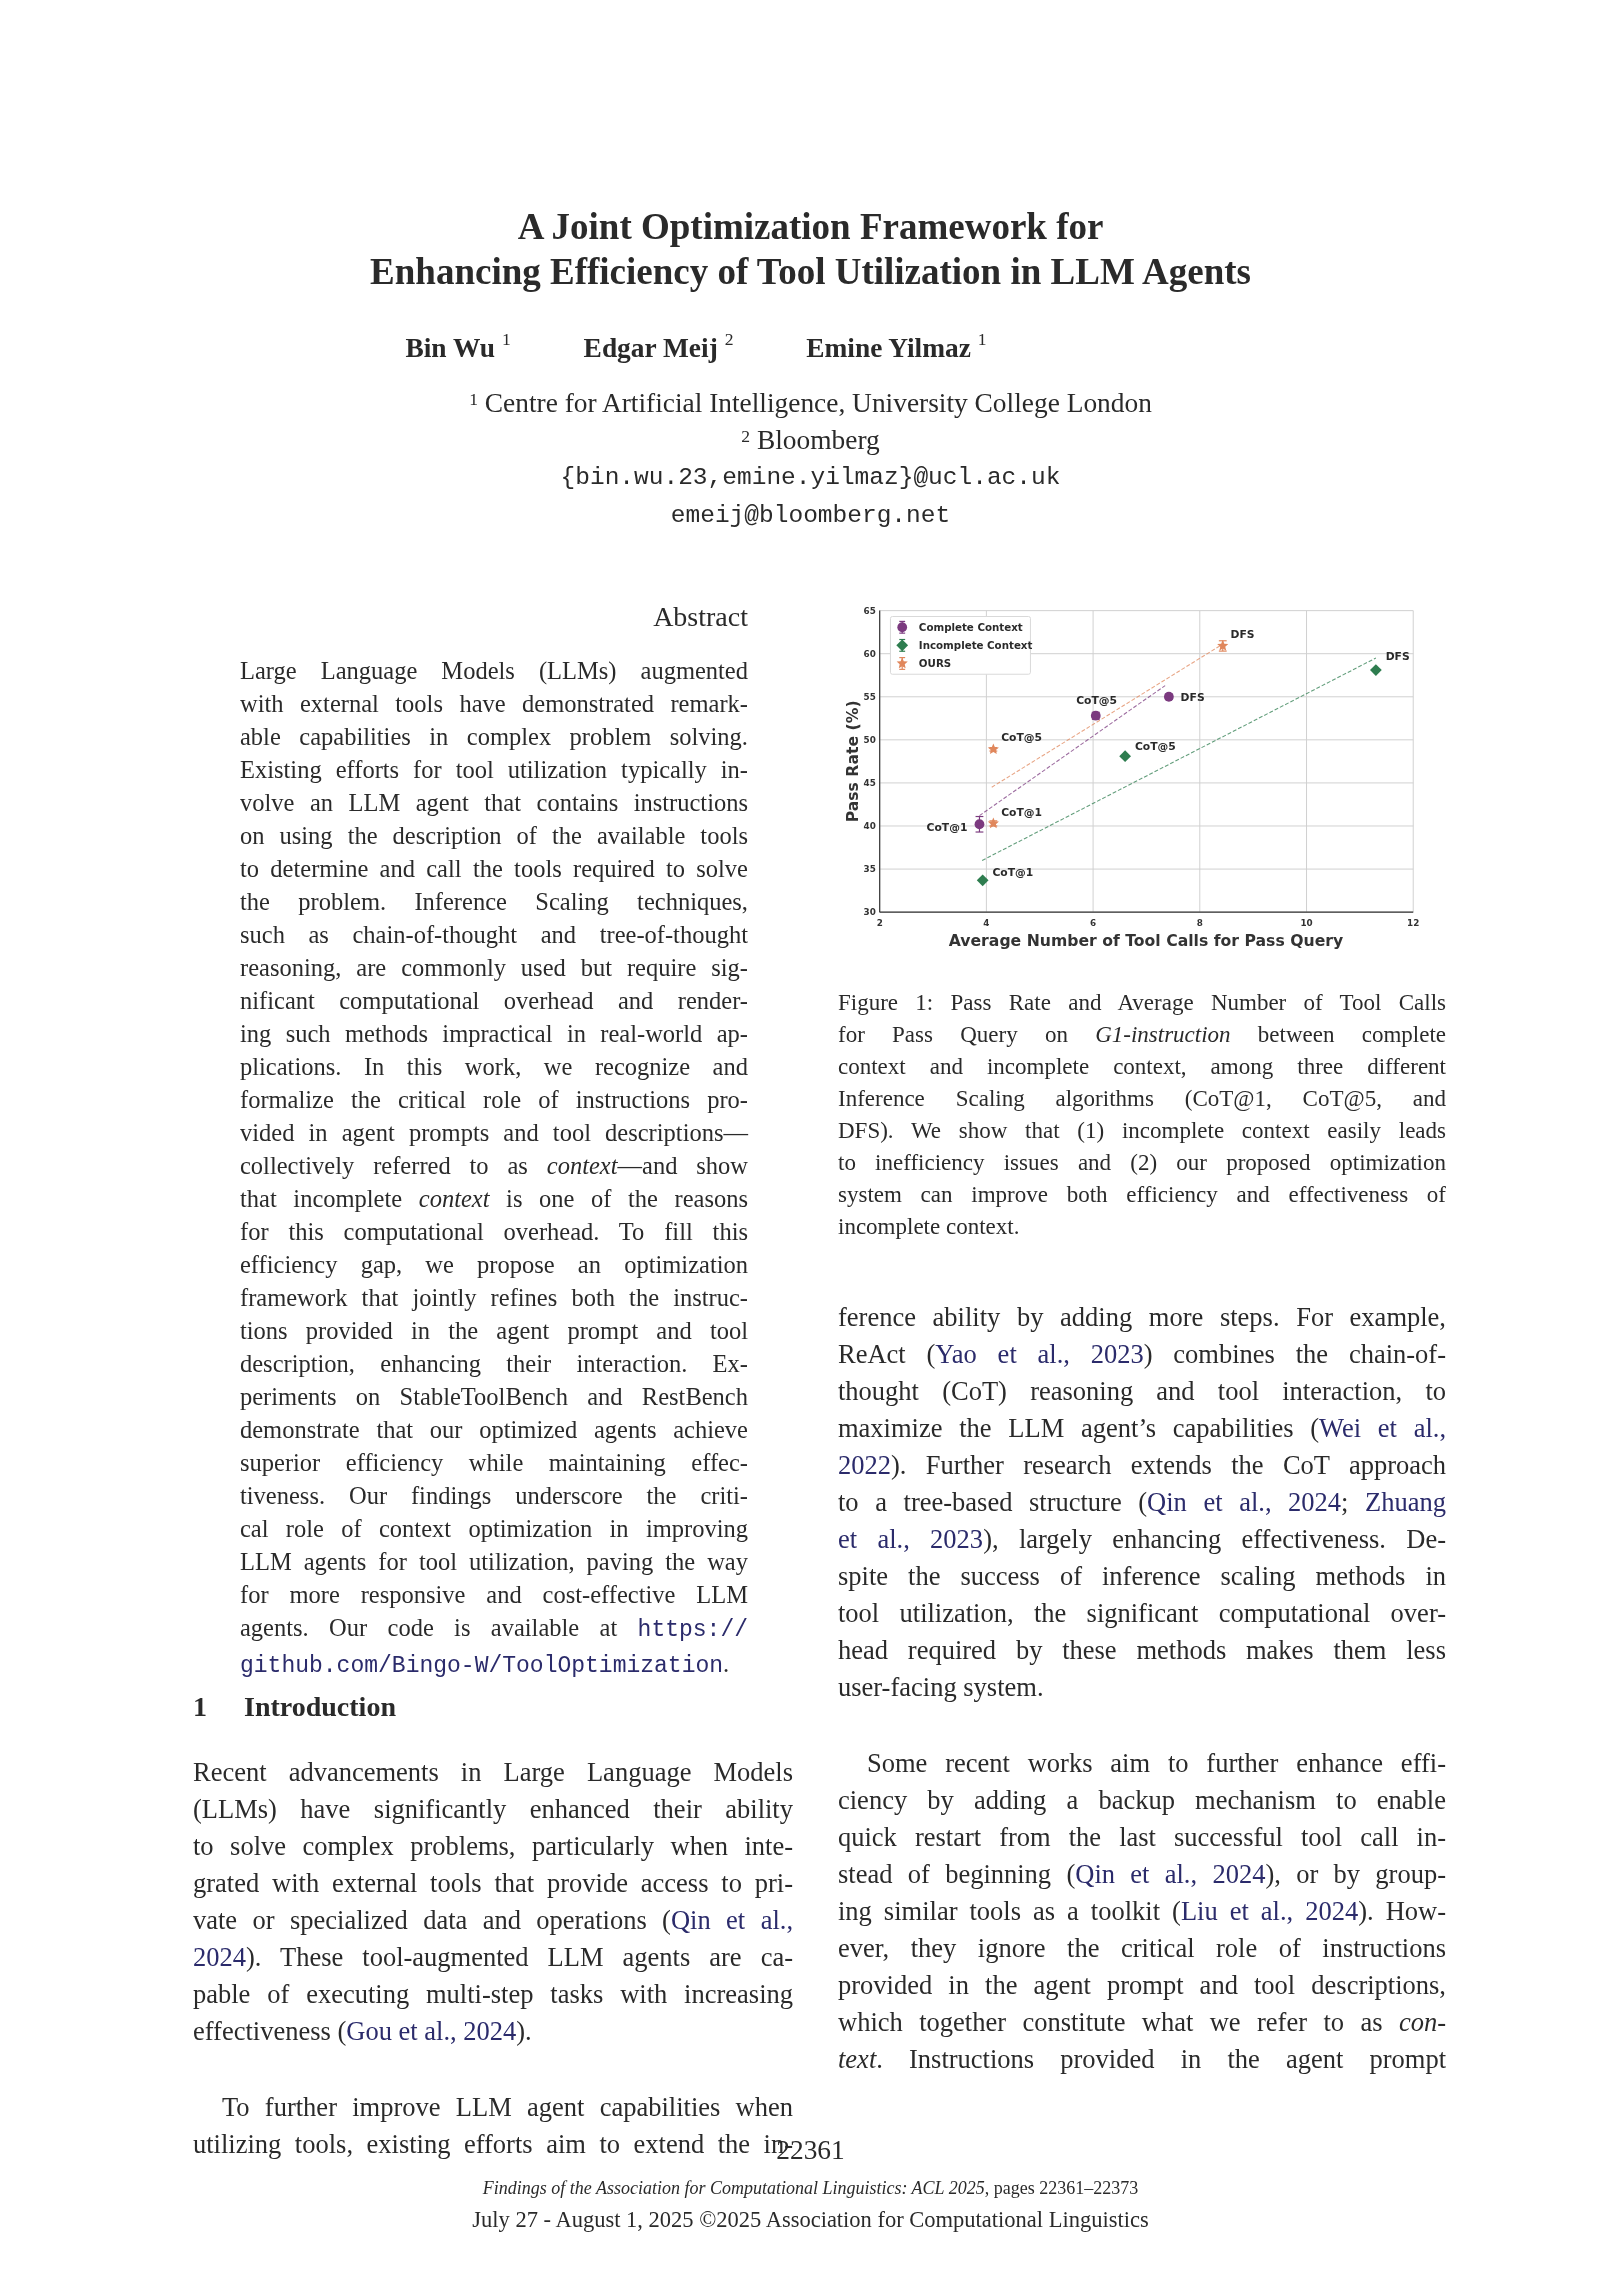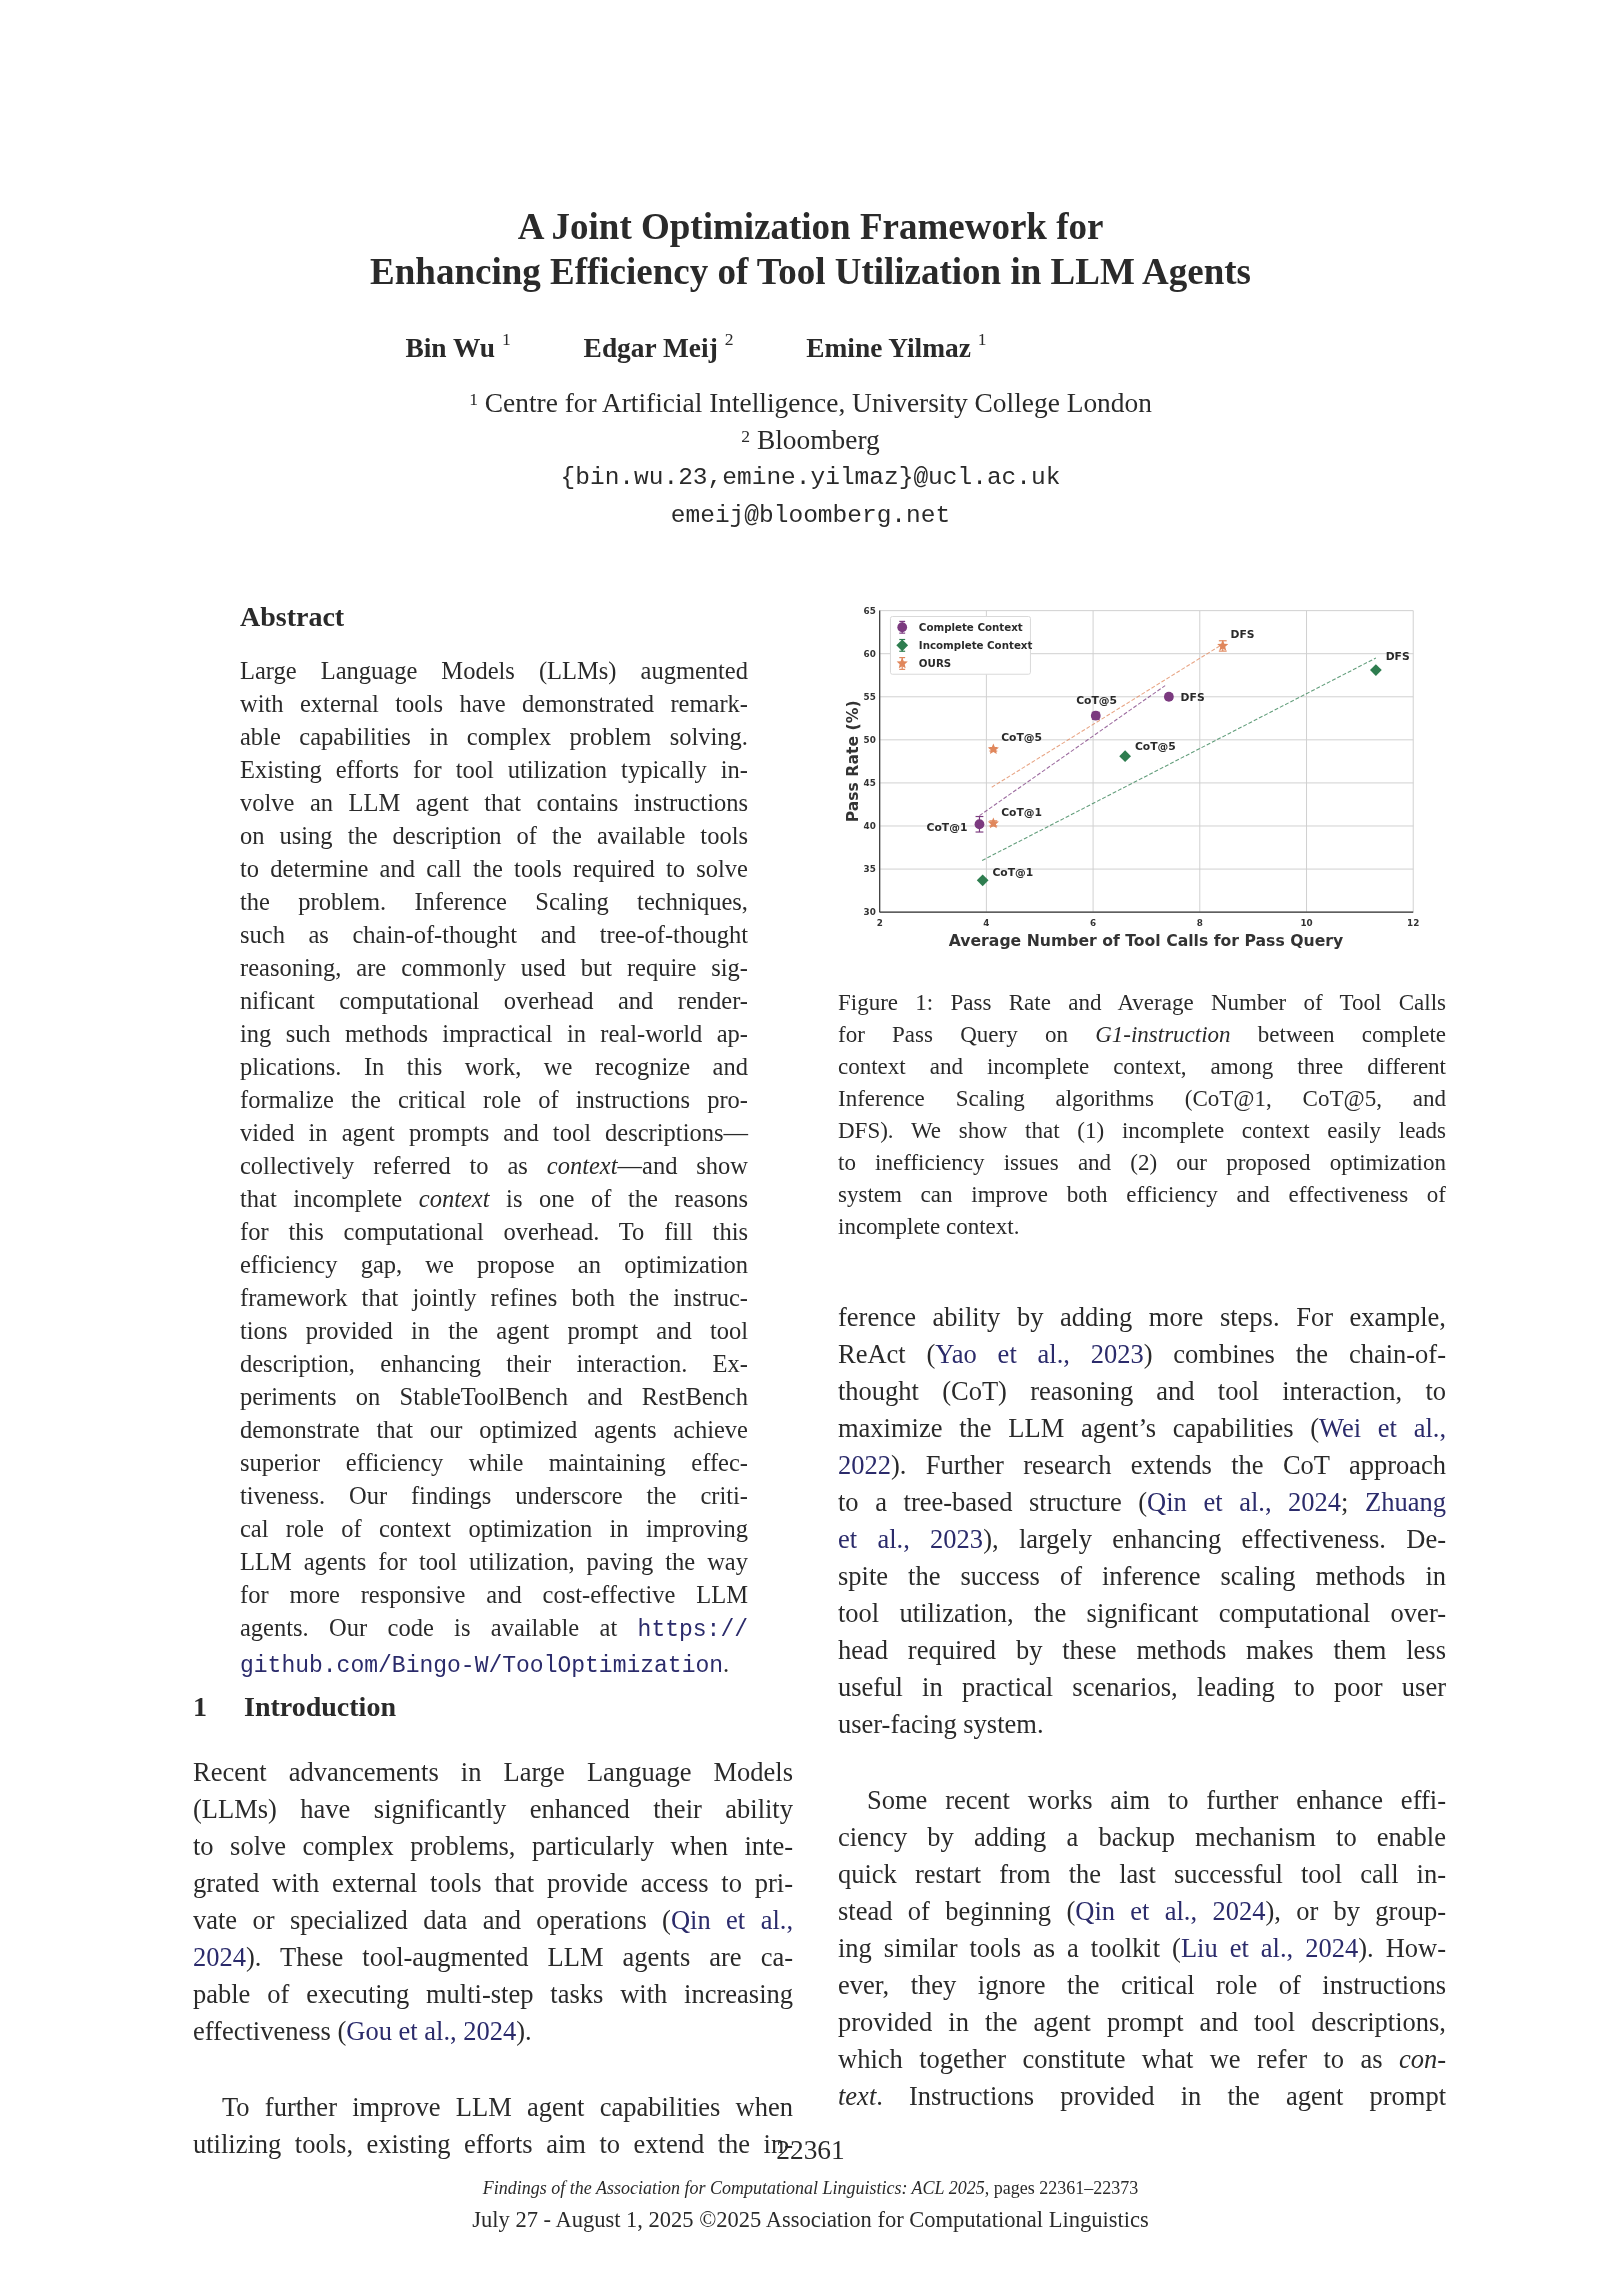--- a/index.html
+++ b/index.html
@@ -9,21 +9,21 @@
   .title { left:0; width:1621px; top:204px; text-align:center; font-weight:bold;
            font-size:37px; line-height:45px; color:#2a2a2a; }
   .authors { left:0; width:1392px; top:333px; text-align:center; font-weight:bold; font-size:27.4px; }
   .authors span.author { margin:0 33px; }
   .authors sup { font-weight:normal; font-size:17.6px; vertical-align:top; position:relative; top:-3.9px; }
   .affil { left:0; width:1621px; top:385px; text-align:center; font-size:27.4px; line-height:37px; }
   .affil sup { font-size:17.6px; vertical-align:top; position:relative; top:-3.9px; }
   .mono { font-family:Liberation Mono, monospace; font-size:24.5px; }
   .affil .mono { line-height:38px; }
 
-  .abstract-head { left:240px; width:508px; top:601px; text-align:left; font-weight:bold; font-size:28px; }
+  .abstract-head { left:240px; width:508px; top:601px; text-align:right; font-weight:normal; font-size:28px; }
   .abstract-body { left:240px; width:508px; top:654px; font-size:24.5px; line-height:33px; text-align:justify; }
   .abstract-body .ln, .col .ln { display:block; text-align:justify; text-align-last:justify; white-space:nowrap; }
   .ln.last { text-align-last:left; }
   .link { color:#2b2b6b; }
   .abstract-body .mono { font-size:23px; }
 
   .sec-head { left:193px; top:1691px; font-weight:bold; font-size:28px; }
   .sec-head .num { display:inline-block; width:51px; }
   .intro { left:193px; width:600px; top:1754px; font-size:26.5px; line-height:37px; }
   .indent { padding-left:29px;margin-top:39px; }
@@ -231,21 +231,20 @@
   <span class="ln">ference ability by adding more steps. For example,</span>
   <span class="ln"><span>ReAct (</span><span class="link">Yao et al., 2023</span><span>) combines the chain-of-</span></span>
   <span class="ln">thought (CoT) reasoning and tool interaction, to</span>
   <span class="ln"><span>maximize the LLM agent’s capabilities (</span><span class="link">Wei et al.,</span></span>
   <span class="ln"><span class="link">2022</span><span>). Further research extends the CoT approach</span></span>
   <span class="ln"><span>to a tree-based structure (</span><span class="link">Qin et al., 2024</span><span>; </span><span class="link">Zhuang</span></span>
   <span class="ln"><span class="link">et al., 2023</span><span>), largely enhancing effectiveness. De-</span></span>
   <span class="ln">spite the success of inference scaling methods in</span>
   <span class="ln">tool utilization, the significant computational over-</span>
   <span class="ln">head required by these methods makes them less</span>
-  <span class="ln">useful in practical scenarios, leading to poor user</span>
   <span class="ln last">user-facing system.</span>
   <span class="ln indent">Some recent works aim to further enhance effi-</span>
   <span class="ln">ciency by adding a backup mechanism to enable</span>
   <span class="ln">quick restart from the last successful tool call in-</span>
   <span class="ln"><span>stead of beginning (</span><span class="link">Qin et al., 2024</span><span>), or by group-</span></span>
   <span class="ln"><span>ing similar tools as a toolkit (</span><span class="link">Liu et al., 2024</span><span>). How-</span></span>
   <span class="ln">ever, they ignore the critical role of instructions</span>
   <span class="ln">provided in the agent prompt and tool descriptions,</span>
   <span class="ln"><span>which together constitute what we refer to as </span><em>con-</em></span>
   <span class="ln"><em>text</em><span>.  Instructions provided in the agent prompt</span></span>

